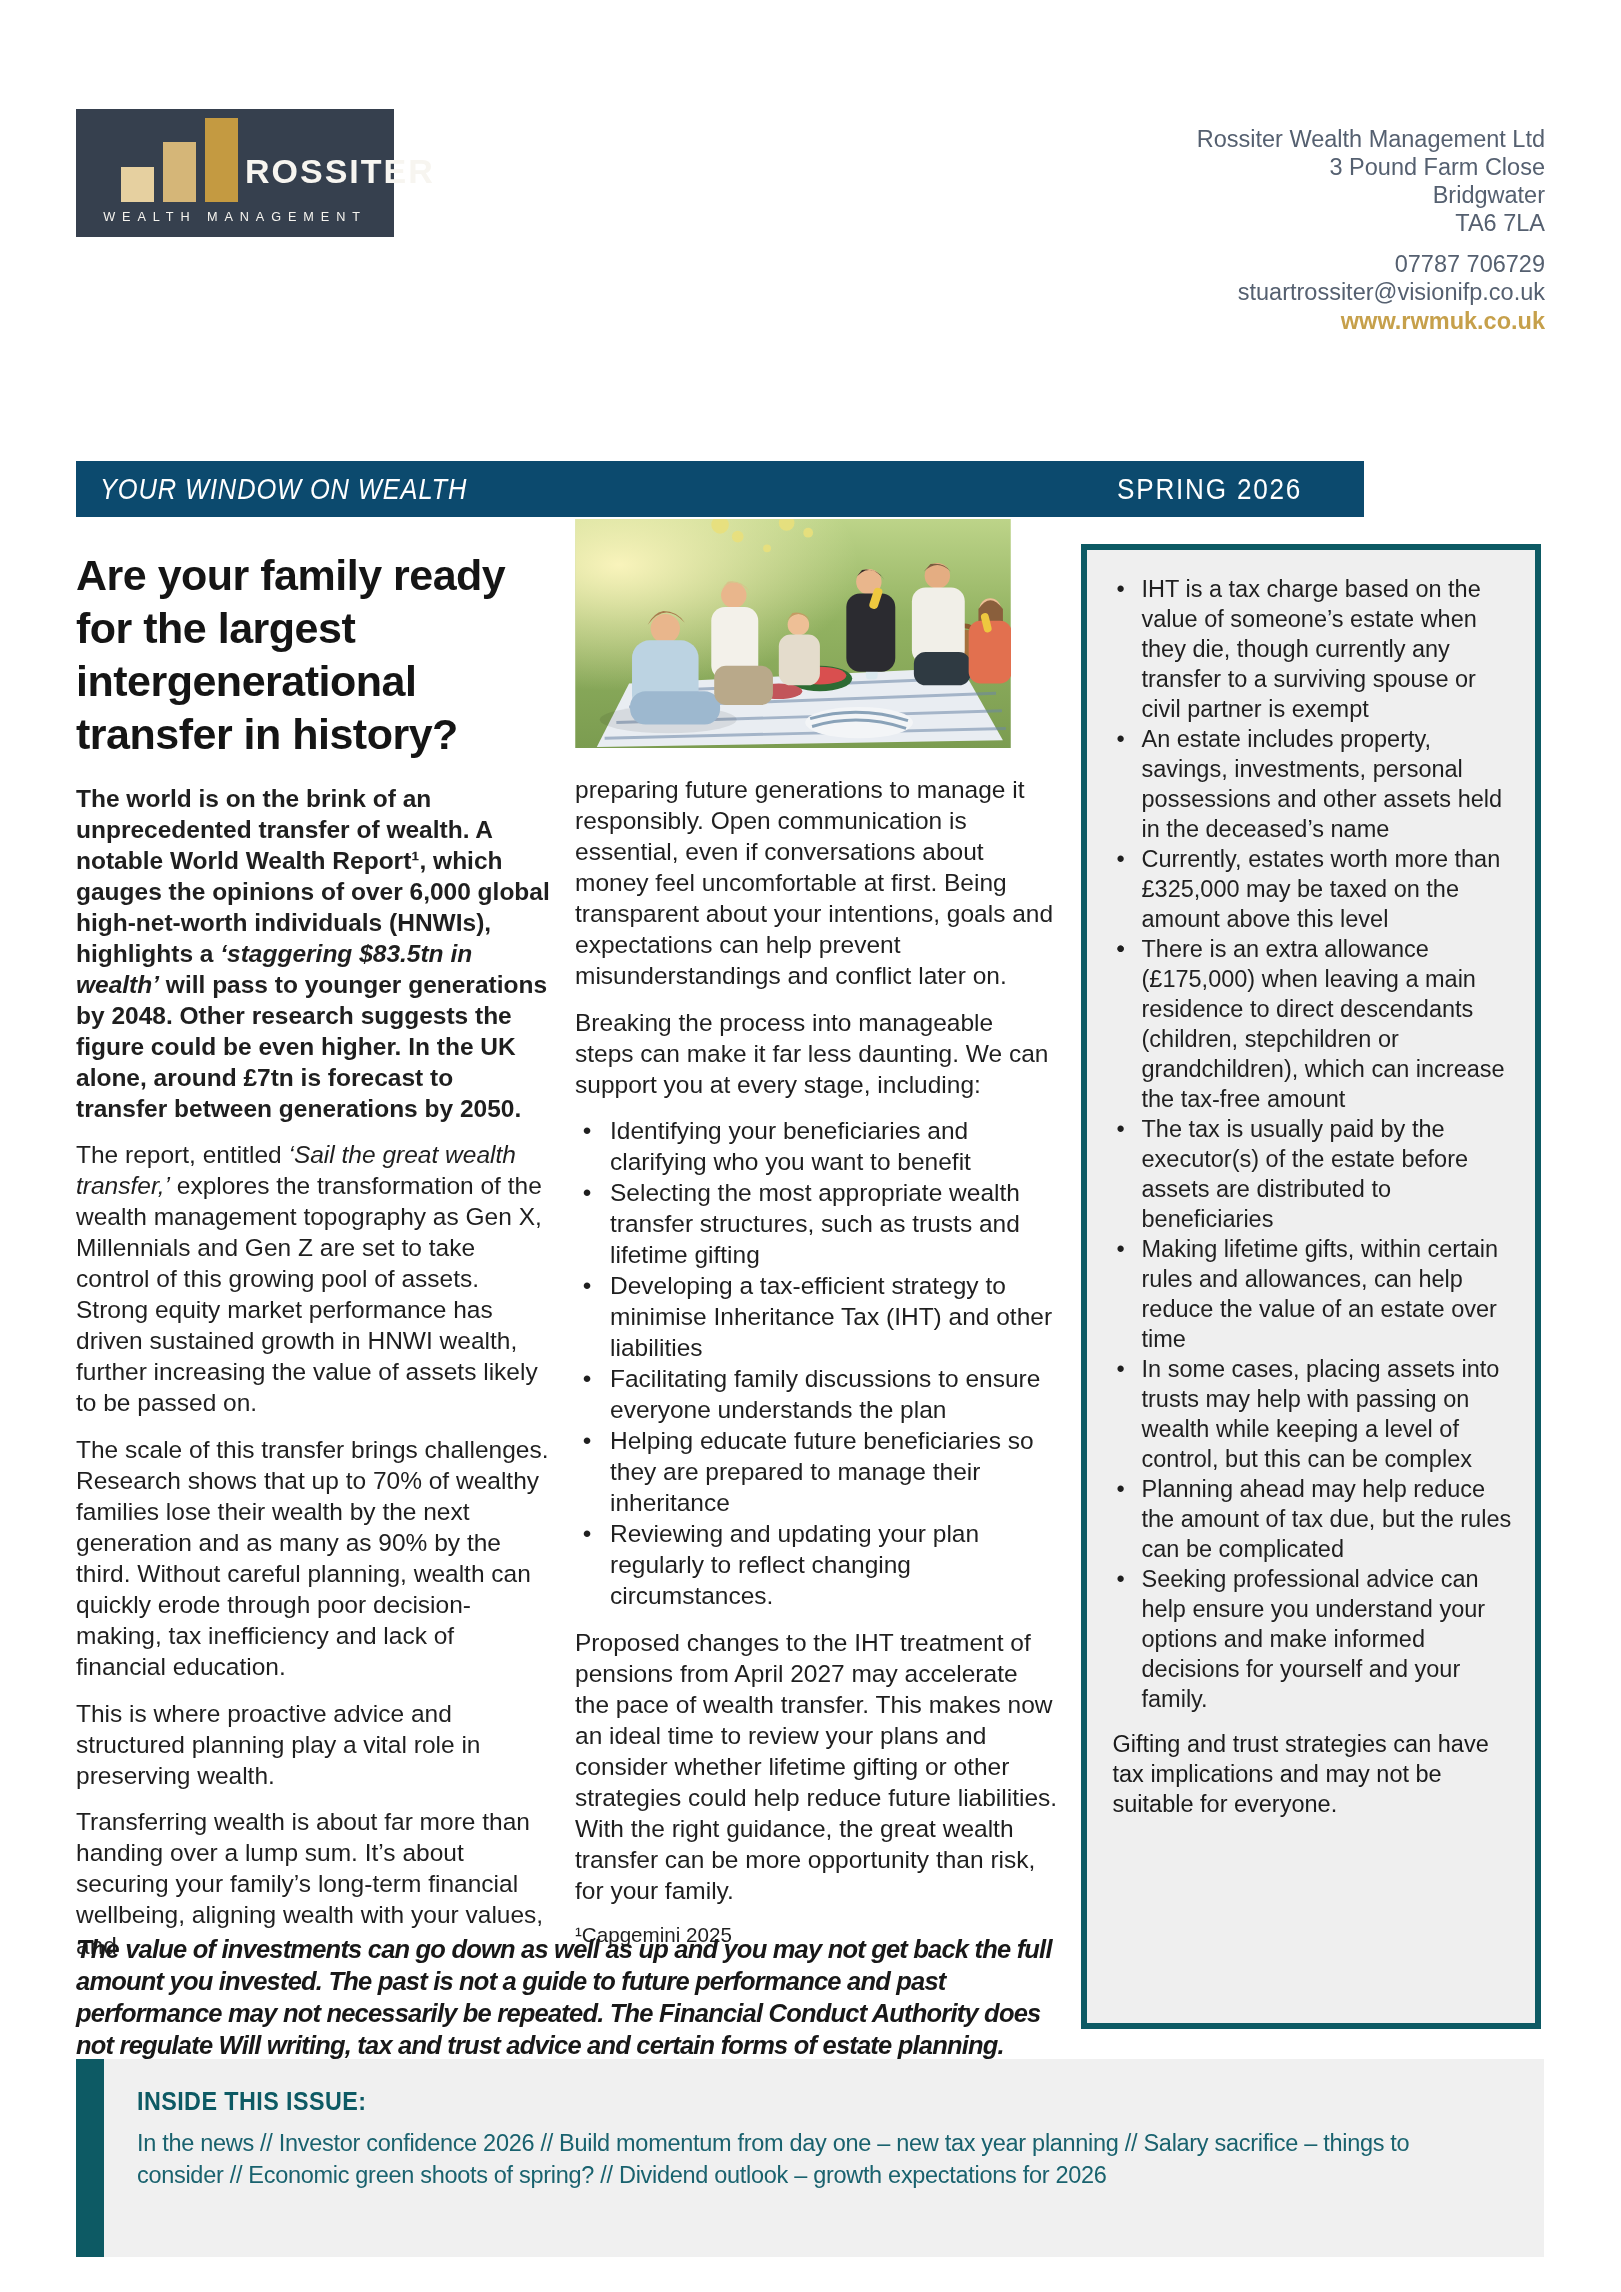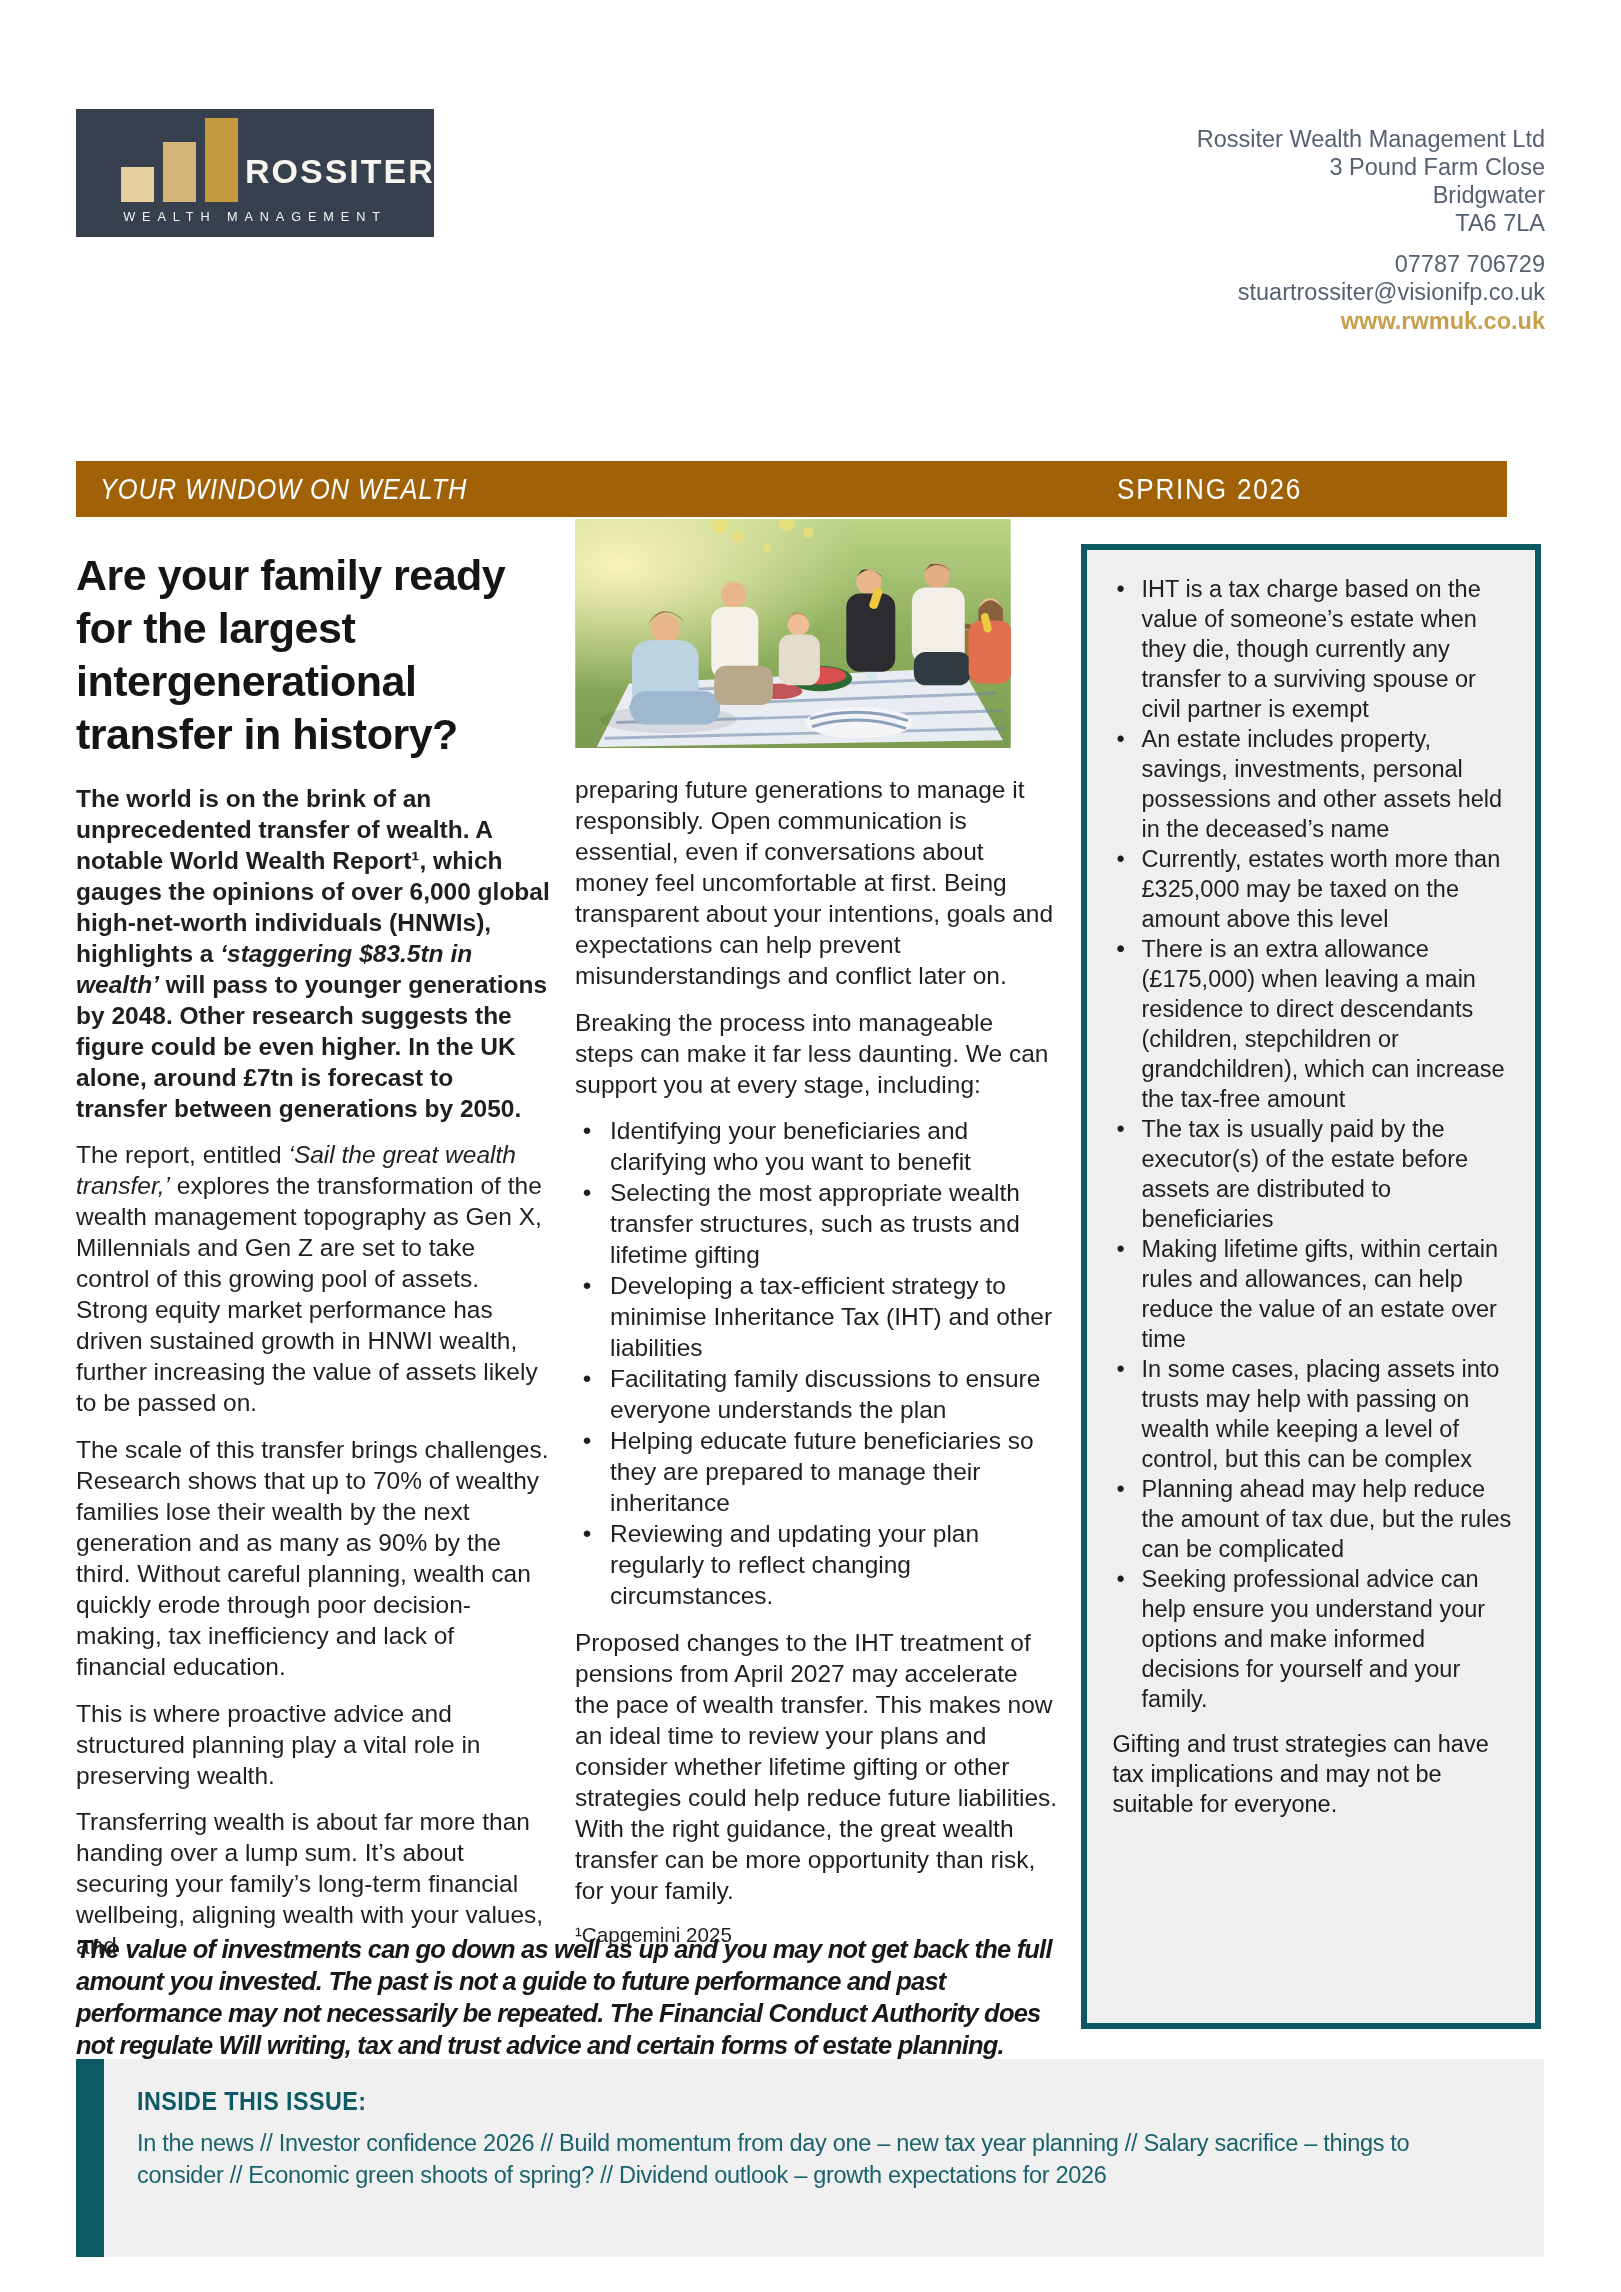--- a/index.html
+++ b/index.html
@@ -1,38 +1,38 @@
 <!DOCTYPE html>
 <html><head>
 <meta charset="utf-8">
 <style>
   html,body{margin:0;padding:0;background:#ffffff;}
   .page{position:relative;width:1621px;height:2293px;background:#ffffff;overflow:hidden;
         font-family:"Liberation Sans", sans-serif;color:#1d1d1d;}
 
   
-  .logo-box{position:absolute;left:76px;top:109px;width:358px;height:128px;background:#36404e;}
+  .logo-box{position:absolute;left:76px;top:109px;width:318px;height:128px;background:#36404e;}
   .bars{position:absolute;left:45px;bottom:35px;display:flex;align-items:flex-end;gap:8.8px;}
   .bars i{display:block;width:33px;}
   .b1{height:35px;background:#e6d0a0;}
   .b2{height:60px;background:#d5b678;}
   .b3{height:84px;background:#c49a41;}
   .logo-name{position:absolute;left:169px;top:43px;font-size:34px;font-weight:700;
              color:#f7f5f0;letter-spacing:2px;}
   .logo-tagline{position:absolute;left:0;right:0;bottom:12.7px;text-align:center;font-size:12.7px;
                 color:#f7f5f0;letter-spacing:6.9px;font-weight:500;}
 
   
   .contact{position:absolute;right:76px;top:125px;text-align:right;font-size:23.5px;
            line-height:28px;color:#556070;}
   .contact .phone{margin-top:12.7px;}
   .contact .site{margin-top:1px;font-weight:700;color:#c6a04b;cursor:pointer;}
 
   
-  .banner{position:absolute;left:76px;top:461px;width:1431px;height:56px;background:#a16207;}
+  .banner{position:absolute;left:76px;top:461px;width:1288px;height:56px;background:#0c4a6e;}
   .banner-left{position:absolute;left:23.5px;top:0;line-height:56px;color:#ffffff;font-size:30px;
                font-style:italic;letter-spacing:1px;display:inline-block;
                transform:scaleX(0.85);transform-origin:left center;white-space:nowrap;}
   .banner-right{position:absolute;left:1041px;top:0;line-height:56px;color:#ffffff;font-size:29px;
                 letter-spacing:2px;display:inline-block;transform:scaleX(0.9);
                 transform-origin:left center;white-space:nowrap;}
 
   
   .col{position:absolute;}
   .col p{margin:0 0 15.7px;font-size:24.5px;line-height:31px;color:#1f1f1f;}

